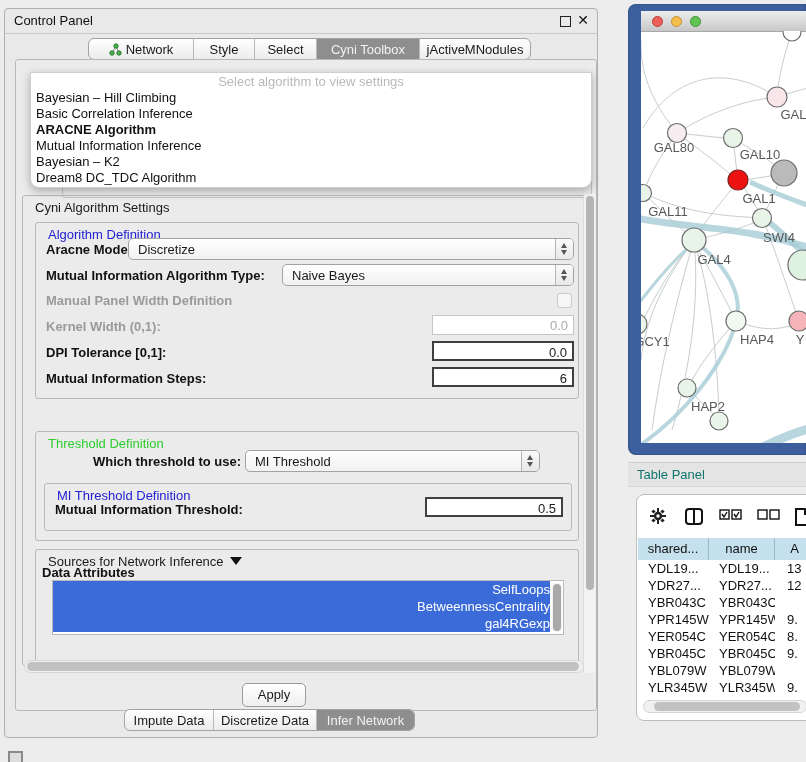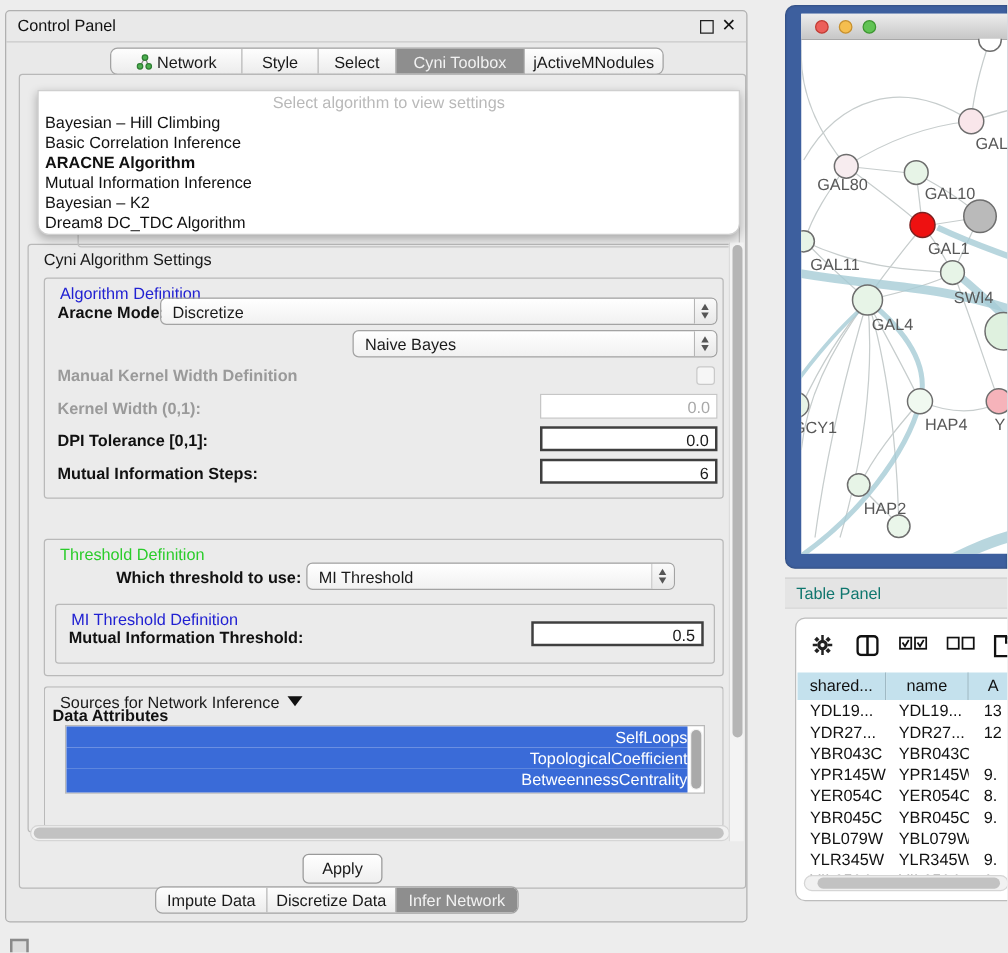--- a/index.html
+++ b/index.html
@@ -167,26 +167,27 @@
 
         <div class="abs groupbox" style="left:12px;top:26px;width:542px;height:175px;">
           <span class="gtitle" style="color: rgb(33, 33, 210);">Algorithm Definition</span>
 
           <span class="lbl" style="left:10px;top:19px;">Aracne Mode:</span>
           <div class="combo" style="left:92px;top:15px;width:446px;">
             <span class="val">Discretize</span>
             <span class="stepper"></span>
           </div>
 
+          <span class="lbl" style="left:10px;top:45px;">Mutual Information Algorithm Type:</span>
           <div class="combo" style="left:246px;top:41px;width:292px;">
             <span class="val">Naive Bayes</span>
             <span class="stepper"></span>
           </div>
 
-          <span class="lbl dis" style="left:10px;top:70px;">Manual Kernel Width Definition</span>
+          <span class="lbl dis" style="left:10px;top:70px;">Manual Panel Width Definition</span>
           <span class="checkbox" style="left:521px;top:70px;"></span>
 
           <span class="lbl dis" style="left:10px;top:96px;">Kernel Width (0,1):</span>
           <div class="field dis" style="left:396px;top:92px;width:142px;">0.0</div>
 
           <span class="lbl" style="left:10px;top:122px;">DPI Tolerance [0,1]:</span>
           <div class="field active" style="left:396px;top:118px;width:142px;">0.0</div>
 
           <span class="lbl" style="left:10px;top:148px;">Mutual Information Steps:</span>
           <div class="field active" style="left:396px;top:144px;width:142px;">6</div>
@@ -210,21 +211,20 @@
         </div>
 
         <div class="abs groupbox" style="left:12px;top:353px;width:542px;height:112px;border-bottom:none;">
           <span class="gtitle">
             <span>Sources for Network Inference</span><span class="tri-down"></span>
           </span>
           <span class="lbl" style="left:6px;top:15px;">Data Attributes</span>
           <div class="attr-list" style="left:16px;top:30px;width:512px;height:55px;text-align:right;">
             <div id="attr-items">
                 <div class="list-item" style="background: rgb(58, 107, 216);">SelfLoops</div>
-                <div class="list-item" style="background: rgb(58, 107, 216);">TopologicalCoefficient</div>
                 <div class="list-item" style="background: rgb(58, 107, 216);">BetweennessCentrality</div>
                 <div class="list-item" style="background: rgb(58, 107, 216);">gal4RGexp</div>
               </div>
             <div class="list-vscroll">
                 <div class="list-vthumb"></div>
               </div>
           </div>
         </div>
       </div>
 

